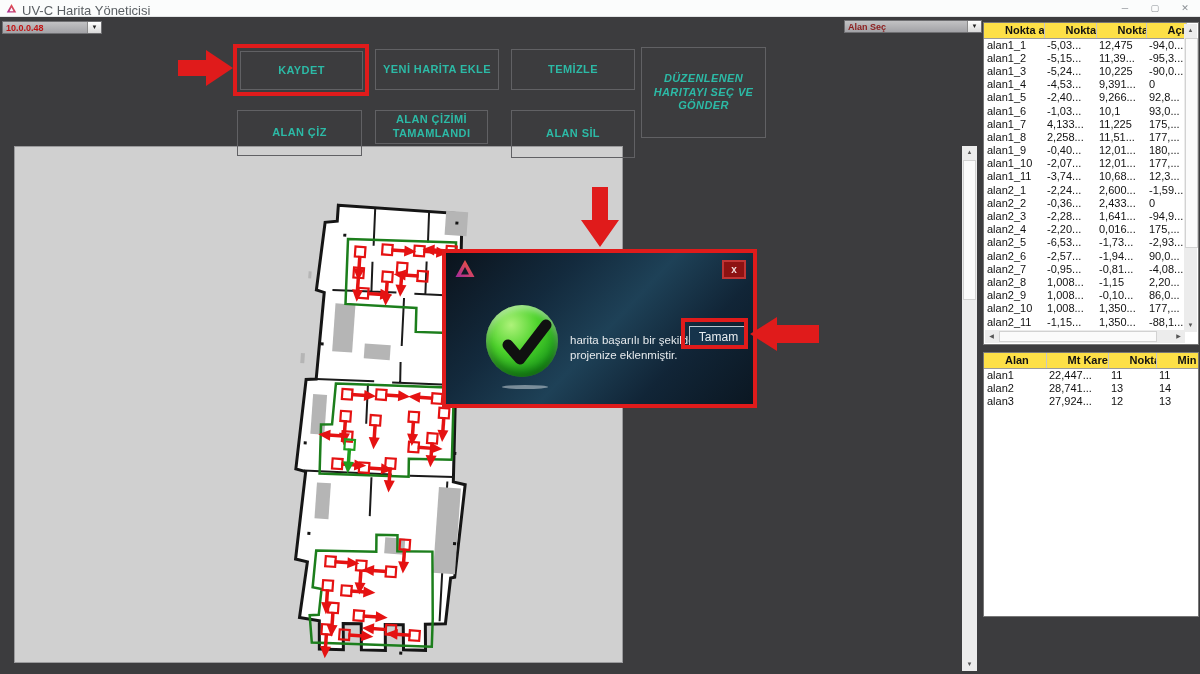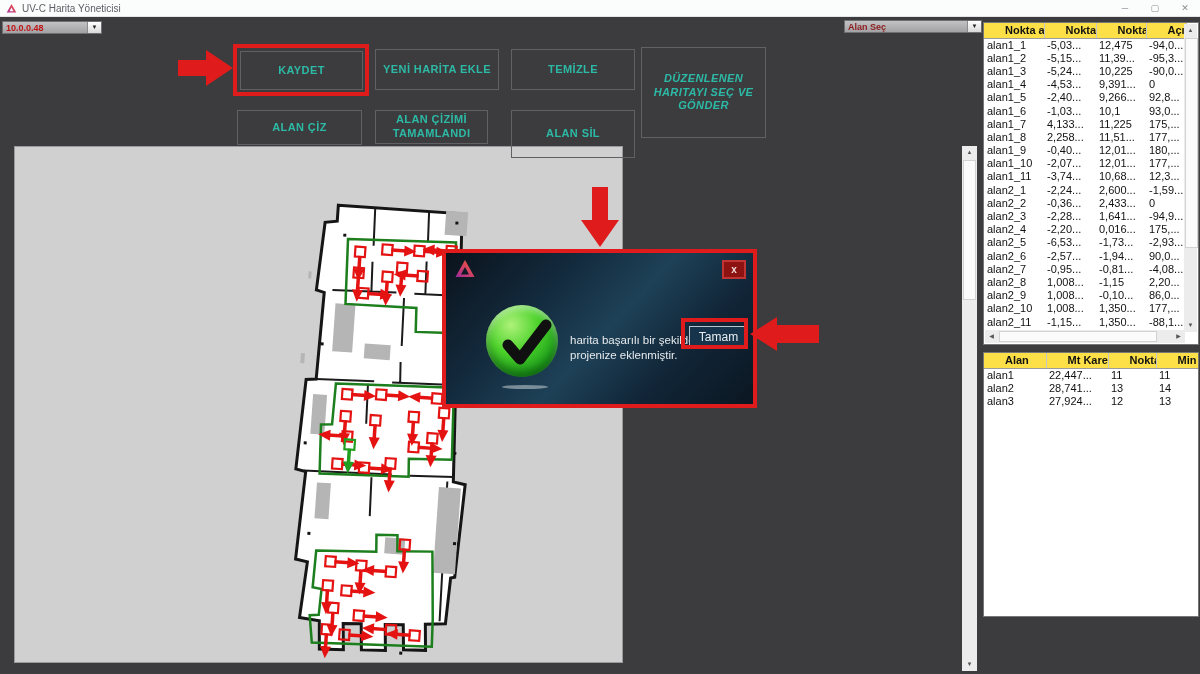--- a/index.html
+++ b/index.html
@@ -2,21 +2,21 @@
 <html><head>
 <meta charset="utf-8">
 <style>
   * { margin:0; padding:0; box-sizing:border-box; }
   html,body { width:1200px; height:674px; overflow:hidden; background:#3c3c3e;
               font-family:"Liberation Sans", sans-serif; }
   
   #titlebar { position:absolute; left:0; top:0; width:1200px; height:17px;
               background:#fbfcfc; border-bottom:1px solid #e3e5e6; z-index:30; }
   #app-logo { position:absolute; left:6px; top:3px; width:11px; height:11px; }
-  #app-title { position:absolute; left:22px; top:3px; font-size:10px; color:#5a5f63;text-align:right; }
+  #app-title { position:absolute; left:22px; top:3px; font-size:13px; color:#5a5f63;text-align:right; }
   .winbtn { position:absolute; top:0; width:30px; height:17px; text-align:center;
             font-size:9px; color:#8a8f94; line-height:17px; }
   #btn-min { right:60px; } #btn-max { right:30px; } #btn-close { right:0; }
   
   .combo { position:absolute; height:13px; background:linear-gradient(#c2c2c4,#a2a2a6);
            border:1px solid #6f6f72; display:flex; align-items:flex-end; z-index:5; }
   .combo .val { flex:1; font-size:9px; font-weight:bold; padding-left:3px;
                 overflow:hidden; white-space:nowrap; }
   .combo .drop { width:14px; height:11px; background:linear-gradient(#ffffff,#d9d9d9);
                  border-left:1px solid #8a8a8a; font-size:6px; color:#222;
@@ -25,21 +25,21 @@
   #area-combo { left:844px; top:20px; width:138px; } #area-combo .val { color:#8c1d1d; }
   
   .tbtn { position:absolute; background:transparent; border:1px solid #616164;
           color:#2cbaa6; font-family:"Liberation Sans",sans-serif; font-size:11px;
           font-weight:bold; letter-spacing:.4px; text-align:center; line-height:1.25;
           display:flex; align-items:center; justify-content:center; padding:2px 6px; z-index:5; }
   #btn-kaydet   { left:240px; top:51px;  width:123px; height:39px; }
   #btn-yeni     { left:375px; top:49px;  width:124px; height:41px; }
   #btn-temizle  { left:511px; top:49px;  width:124px; height:41px; }
   #btn-duzen    { left:641px; top:47px;  width:125px; height:91px;font-style:italic; }
-  #btn-alanciz  { left:237px; top:110px; width:125px; height:35px; }
+  #btn-alanciz  { left:237px; top:110px; width:125px; height:46px; }
   #btn-alancizimi{ left:375px; top:110px; width:113px; height:34px; }
   #btn-alansil  { left:511px; top:110px; width:124px; height:48px; }
   .red-box { position:absolute; border:4px solid #e01b1b; z-index:12; pointer-events:none; }
   #kaydet-redbox { left:233px; top:44px; width:136px; height:52px; }
   #tamam-redbox  { left:681px; top:318px; width:67px; height:31px; z-index:22; }
   
   #map-panel { position:absolute; left:14px; top:146px; width:609px; height:517px;
                background:#d0d0d0; border:1px solid #9a9a9c; z-index:2; }
   
   .sb-v { position:absolute; background:#ececec; z-index:3; }

